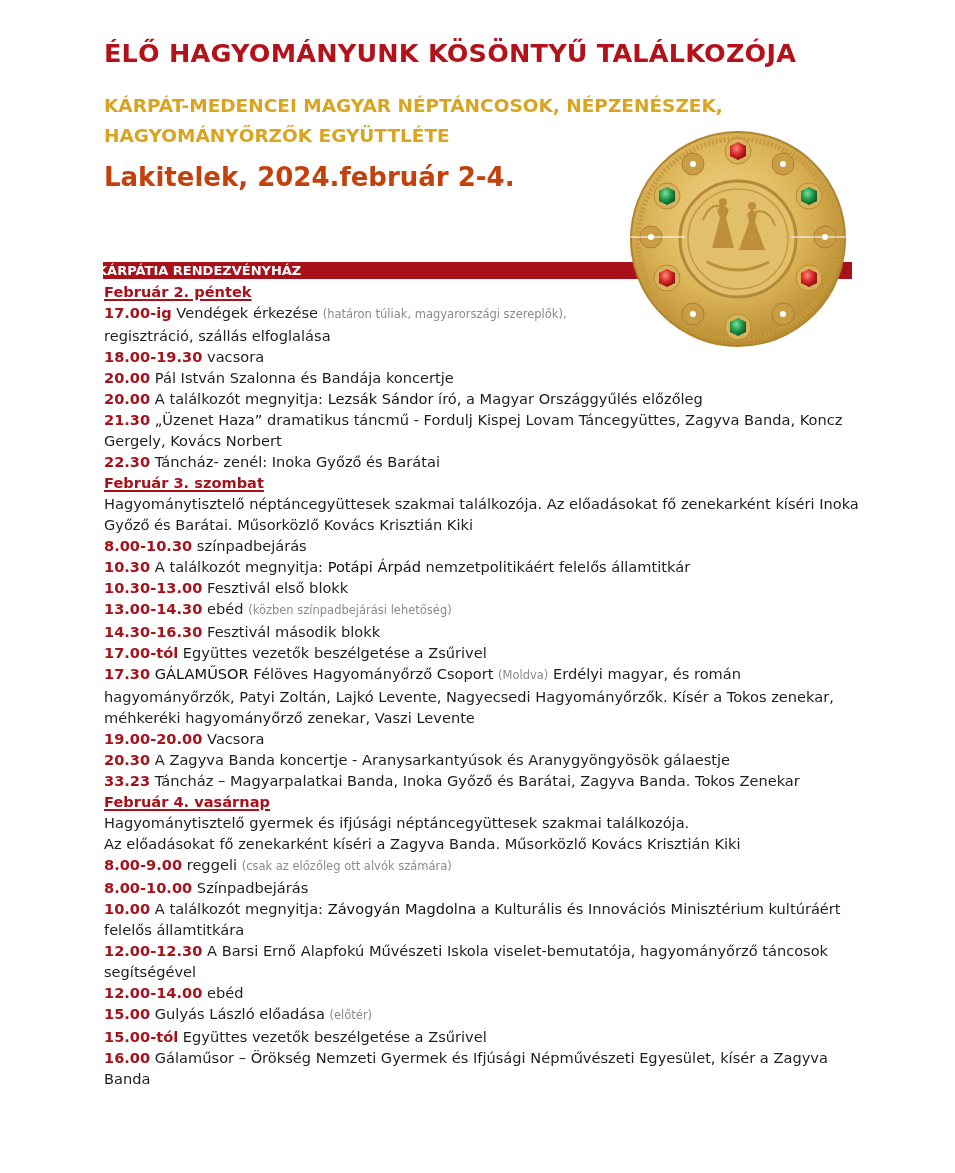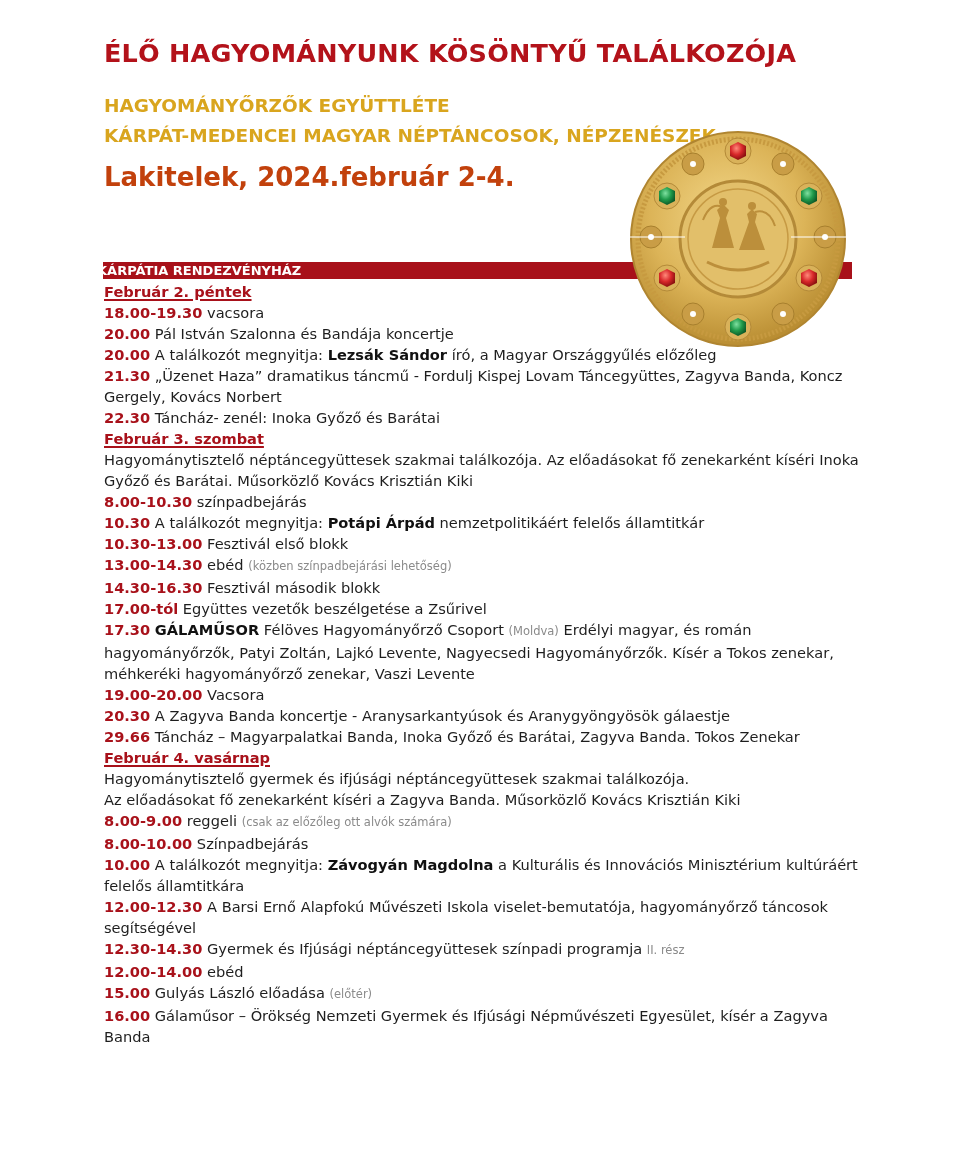--- a/index.html
+++ b/index.html
@@ -20,32 +20,32 @@
                  color:#ffffff; line-height:17px; white-space:nowrap; }
 
   .brooch { position:absolute; left:629px; top:130px; width:218px; height:218px; }
 
   .schedule { position:absolute; left:104px; top:281px; width:760px; font-size:14.6px;
               line-height:21px; color:#1e1e1e; }
   .day-head { color:#a8111a; font-weight:bold; text-decoration:underline;
               text-decoration-thickness:2px; text-underline-offset:2px; }
   .time { color:#a8111a; font-weight:bold; }
   .note { color:#8a8a8a; font-size:11.5px; }
-  .strong { font-weight:bold; color:#111; }
+  .strong { font-weight:normal; color:#111; }
   .row { white-space:normal; }
 </style>
 </head>
 <body>
 
 <div class="page">
 
   <div class="title-main">ÉLŐ HAGYOMÁNYUNK KÖSÖNTYŰ TALÁLKOZÓJA</div>
   <div class="subtitle">
+    <div>KÁRPÁT-MEDENCEI MAGYAR NÉPTÁNCOSOK, NÉPZENÉSZEK,</div>
     <div>HAGYOMÁNYŐRZŐK EGYÜTTLÉTE</div>
-    <div>KÁRPÁT-MEDENCEI MAGYAR NÉPTÁNCOSOK, NÉPZENÉSZEK,</div>
   </div>
   <div class="place-date">Lakitelek, 2024.február 2-4.</div>
 
   <div class="venue-bar"></div>
   <div class="venue-label">KÁRPÁTIA RENDEZVÉNYHÁZ</div>
 
   <svg class="brooch" viewBox="0 0 218 218">
     <defs>
       <radialGradient id="gold" cx="45%" cy="40%" r="60%">
         <stop offset="0%" stop-color="#f3d88a"></stop>
@@ -108,44 +108,45 @@
       <circle cx="64" cy="184" r="3"></circle>
         <circle cx="154" cy="184" r="3"></circle>
     </g>
     <line x1="0" y1="107" x2="56" y2="107" stroke="#ffffff" stroke-width="1.2"></line>
     <line x1="162" y1="107" x2="218" y2="107" stroke="#ffffff" stroke-width="1.2"></line>
   </svg>
 
   <div class="schedule">
 
     <div class="day-head">Február 2. péntek</div>
+    <div class="row"><span class="time">17.00-ig</span><span> Vendégek érkezése </span><span class="note">(határon túliak, magyarországi szereplők),</span><br><span> regisztráció, szállás elfoglalása</span></div>
     <div class="row"><span class="time">18.00-19.30</span><span> vacsora</span></div>
     <div class="row"><span class="time">20.00</span><span> Pál István Szalonna és Bandája koncertje</span></div>
     <div class="row"><span class="time">20.00</span><span> A találkozót megnyitja: </span><span class="strong">Lezsák Sándor</span><span> író, a Magyar Országgyűlés előzőleg</span></div>
     <div class="row"><span class="time">21.30</span><span> „Üzenet Haza” dramatikus táncmű - Fordulj Kispej Lovam Táncegyüttes, Zagyva Banda, Koncz Gergely, Kovács Norbert</span></div>
     <div class="row"><span class="time">22.30</span><span> Táncház- zenél: Inoka Győző és Barátai</span></div>
 
     <div class="day-head">Február 3. szombat</div>
     <div class="row">Hagyománytisztelő néptáncegyüttesek szakmai találkozója. Az előadásokat fő zenekarként kíséri Inoka Győző és Barátai. Műsorközlő Kovács Krisztián Kiki</div>
     <div class="row"><span class="time">8.00-10.30</span><span> színpadbejárás</span></div>
     <div class="row"><span class="time">10.30</span><span> A találkozót megnyitja: </span><span class="strong">Potápi Árpád</span><span> nemzetpolitikáért felelős államtitkár</span></div>
     <div class="row"><span class="time">10.30-13.00</span><span> Fesztivál első blokk</span></div>
     <div class="row"><span class="time">13.00-14.30</span><span> ebéd </span><span class="note">(közben színpadbejárási lehetőség)</span></div>
     <div class="row"><span class="time">14.30-16.30</span><span> Fesztivál második blokk</span></div>
     <div class="row"><span class="time">17.00-tól</span><span> Együttes vezetők beszélgetése a Zsűrivel</span></div>
     <div class="row"><span class="time">17.30</span><span> </span><span class="strong">GÁLAMŰSOR</span><span> Félöves Hagyományőrző Csoport </span><span class="note">(Moldva)</span><span> Erdélyi magyar, és román hagyományőrzők, Patyi Zoltán, Lajkó Levente, Nagyecsedi Hagyományőrzők.  Kísér a Tokos zenekar, méhkeréki hagyományőrző zenekar, Vaszi Levente</span></div>
     <div class="row"><span class="time">19.00-20.00</span><span> Vacsora</span></div>
     <div class="row"><span class="time">20.30</span><span> A Zagyva Banda koncertje - Aranysarkantyúsok és Aranygyöngyösök gálaestje</span></div>
-    <div class="row"><span class="time">29.66</span><span> Táncház – Magyarpalatkai Banda, Inoka Győző és Barátai, Zagyva Banda. Tokos Zenekar</span></div>
+    <div class="row"><span class="time">33.23</span><span> Táncház – Magyarpalatkai Banda, Inoka Győző és Barátai, Zagyva Banda. Tokos Zenekar</span></div>
 
     <div class="day-head">Február 4. vasárnap</div>
     <div class="row">Hagyománytisztelő gyermek és ifjúsági néptáncegyüttesek szakmai találkozója.</div>
     <div class="row">Az előadásokat fő zenekarként kíséri a Zagyva Banda. Műsorközlő Kovács Krisztián Kiki</div>
     <div class="row"><span class="time">8.00-9.00</span><span> reggeli </span><span class="note">(csak az előzőleg ott alvók számára)</span></div>
     <div class="row"><span class="time">8.00-10.00</span><span> Színpadbejárás</span></div>
     <div class="row"><span class="time">10.00</span><span> A találkozót megnyitja: </span><span class="strong">Závogyán Magdolna</span><span> a Kulturális és Innovációs Minisztérium kultúráért felelős államtitkára</span></div>
     <div class="row"><span class="time">12.00-12.30</span><span> A Barsi Ernő Alapfokú Művészeti Iskola viselet-bemutatója, hagyományőrző táncosok segítségével</span></div>
-    <div class="row"><span class="time">12.30-14.30</span><span> Gyermek és Ifjúsági néptáncegyüttesek színpadi programja </span><span class="note">II. rész</span></div>
     <div class="row"><span class="time">12.00-14.00</span><span> ebéd</span></div>
     <div class="row"><span class="time">15.00</span><span> Gulyás László előadása </span><span class="note">(előtér)</span></div>
+    <div class="row"><span class="time">15.00-tól</span><span> Együttes vezetők beszélgetése a Zsűrivel</span></div>
     <div class="row"><span class="time">16.00</span><span> Gálaműsor – Örökség Nemzeti Gyermek és Ifjúsági Népművészeti Egyesület, kísér a Zagyva Banda</span></div>
   </div>
 </div>
 
 </body></html>

